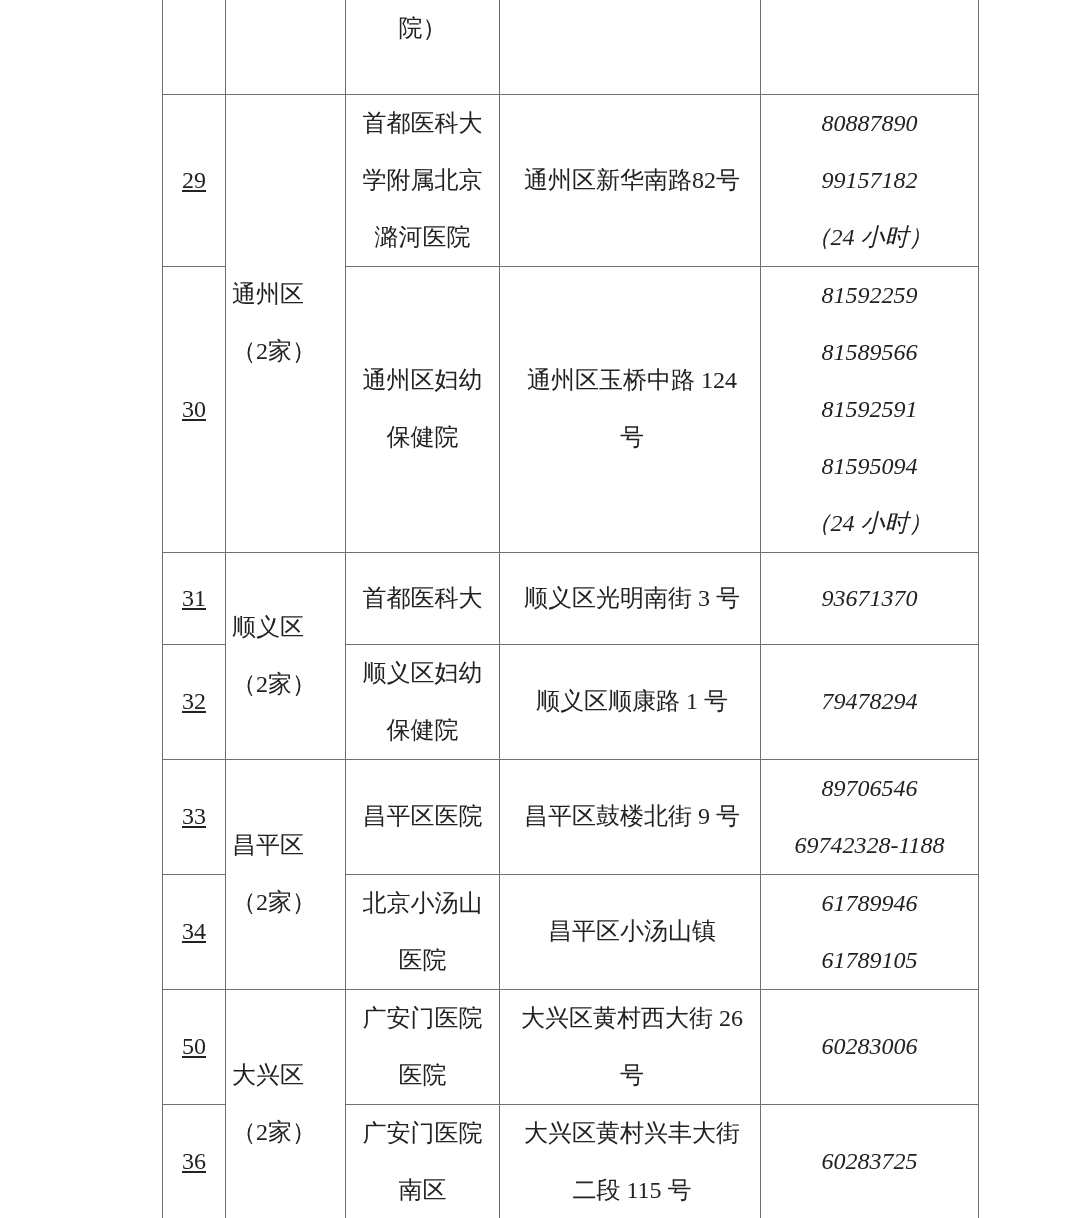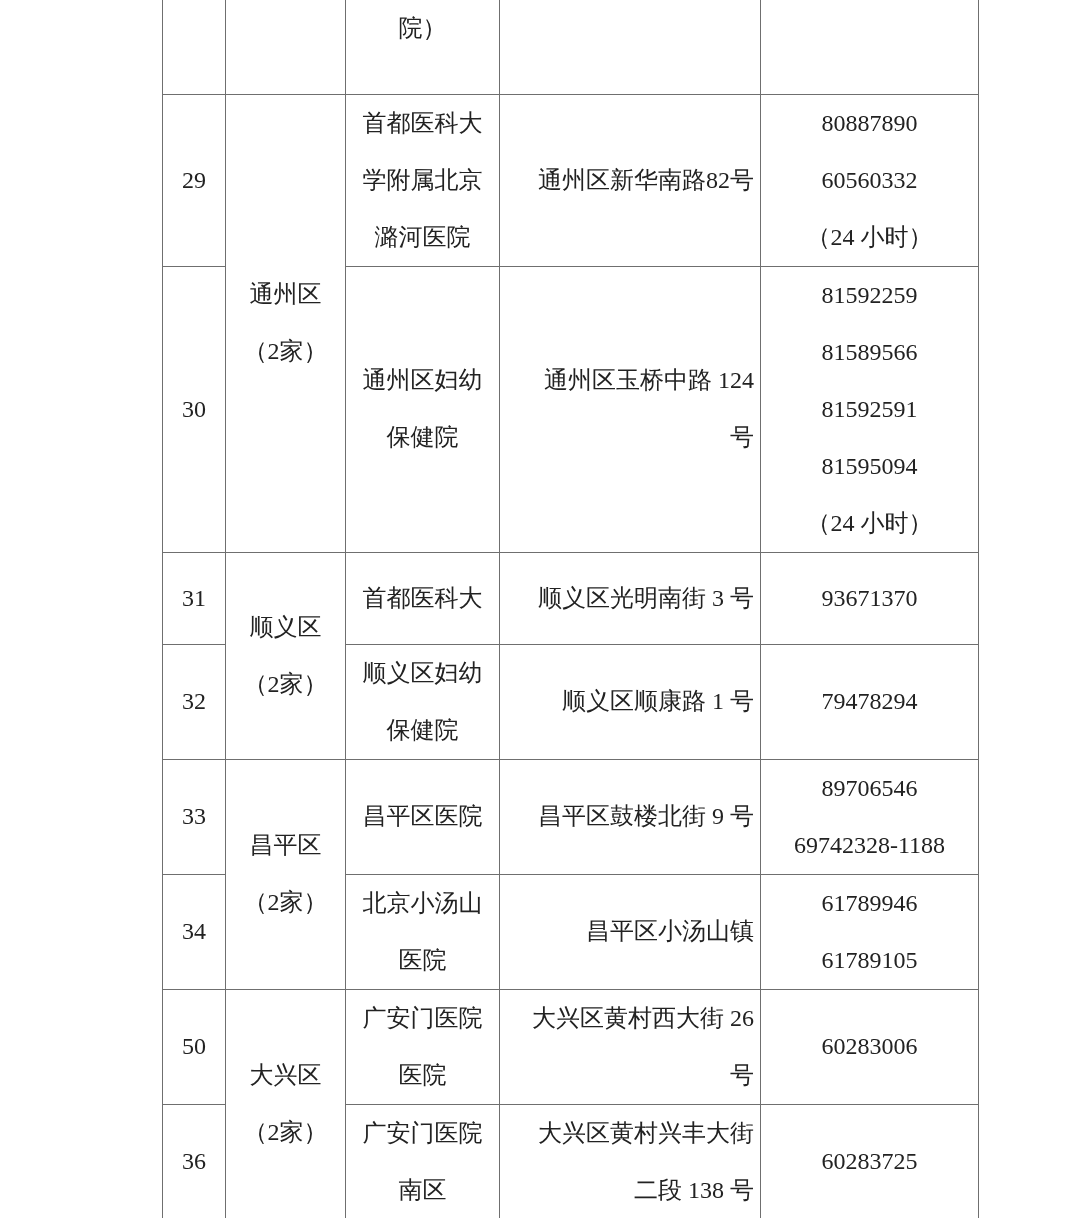--- a/index.html
+++ b/index.html
@@ -1,24 +1,24 @@
 <!DOCTYPE html>
 <html><head>
 <meta charset="utf-8">
 <style>
   html, body { margin: 0; padding: 0; background: #ffffff; }
   body { width: 1080px; height: 1218px; position: relative; overflow: hidden;
          font-family: "Liberation Serif", "DejaVu Serif", serif; color: #222; }
   table { position: absolute; left: 162px; top: -2px; border-collapse: collapse; table-layout: fixed; }
   td { border: 1.5px solid #6f6f6f; padding: 0 6px; vertical-align: middle; font-size: 24px; line-height: 57px; }
-  .c-no { width: 50px; text-align: center; }
-  .c-dist { width: 107px; text-align: center; }
+  .c-no { width: 50px; text-align: center; text-decoration: underline; }
+  .c-dist { width: 107px; text-align: left; }
   .c-name { width: 141px; text-align: center; }
-  .c-addr { width: 244px; text-align: right; padding-left: 10px; }
-  .c-phone { width: 205px; text-align: center; }
+  .c-addr { width: 244px; text-align: center; padding-left: 10px; }
+  .c-phone { width: 205px; text-align: center; font-style: italic; }
   .line { display: block; }
   .top-row td { border-top: none; }
   .top-row .c-name { vertical-align: top; padding-top: 2px; }
 </style>
 </head>
 <body>
 
 <table>
   <tbody>
       <tr class="top-row" style="height:96px;">
@@ -40,21 +40,21 @@
     <td class="c-name">
       <span class="line">首都医科大</span>
       <span class="line">学附属北京</span>
       <span class="line">潞河医院</span>
     </td>
     <td class="c-addr">
       <span class="line">通州区新华南路82号</span>
     </td>
     <td class="c-phone">
       <span class="line">80887890</span>
-      <span class="line">60560332</span>
+      <span class="line">99157182</span>
       <span class="line">（24 小时）</span>
     </td>
   </tr>
 
   <tr style="height:284px;">
     <td class="c-no">30</td>
     <td class="c-name">
       <span class="line">通州区妇幼</span>
       <span class="line">保健院</span>
     </td>
@@ -155,20 +155,20 @@
   </tr>
 
   <tr style="height:114px;">
     <td class="c-no">36</td>
     <td class="c-name">
       <span class="line">广安门医院</span>
       <span class="line">南区</span>
     </td>
     <td class="c-addr">
       <span class="line">大兴区黄村兴丰大街</span>
-      <span class="line">二段 138 号</span>
+      <span class="line">二段 115 号</span>
     </td>
     <td class="c-phone">
       <span class="line">60283725</span>
     </td>
   </tr>
 </tbody>
   </table>
 
 </body></html>

